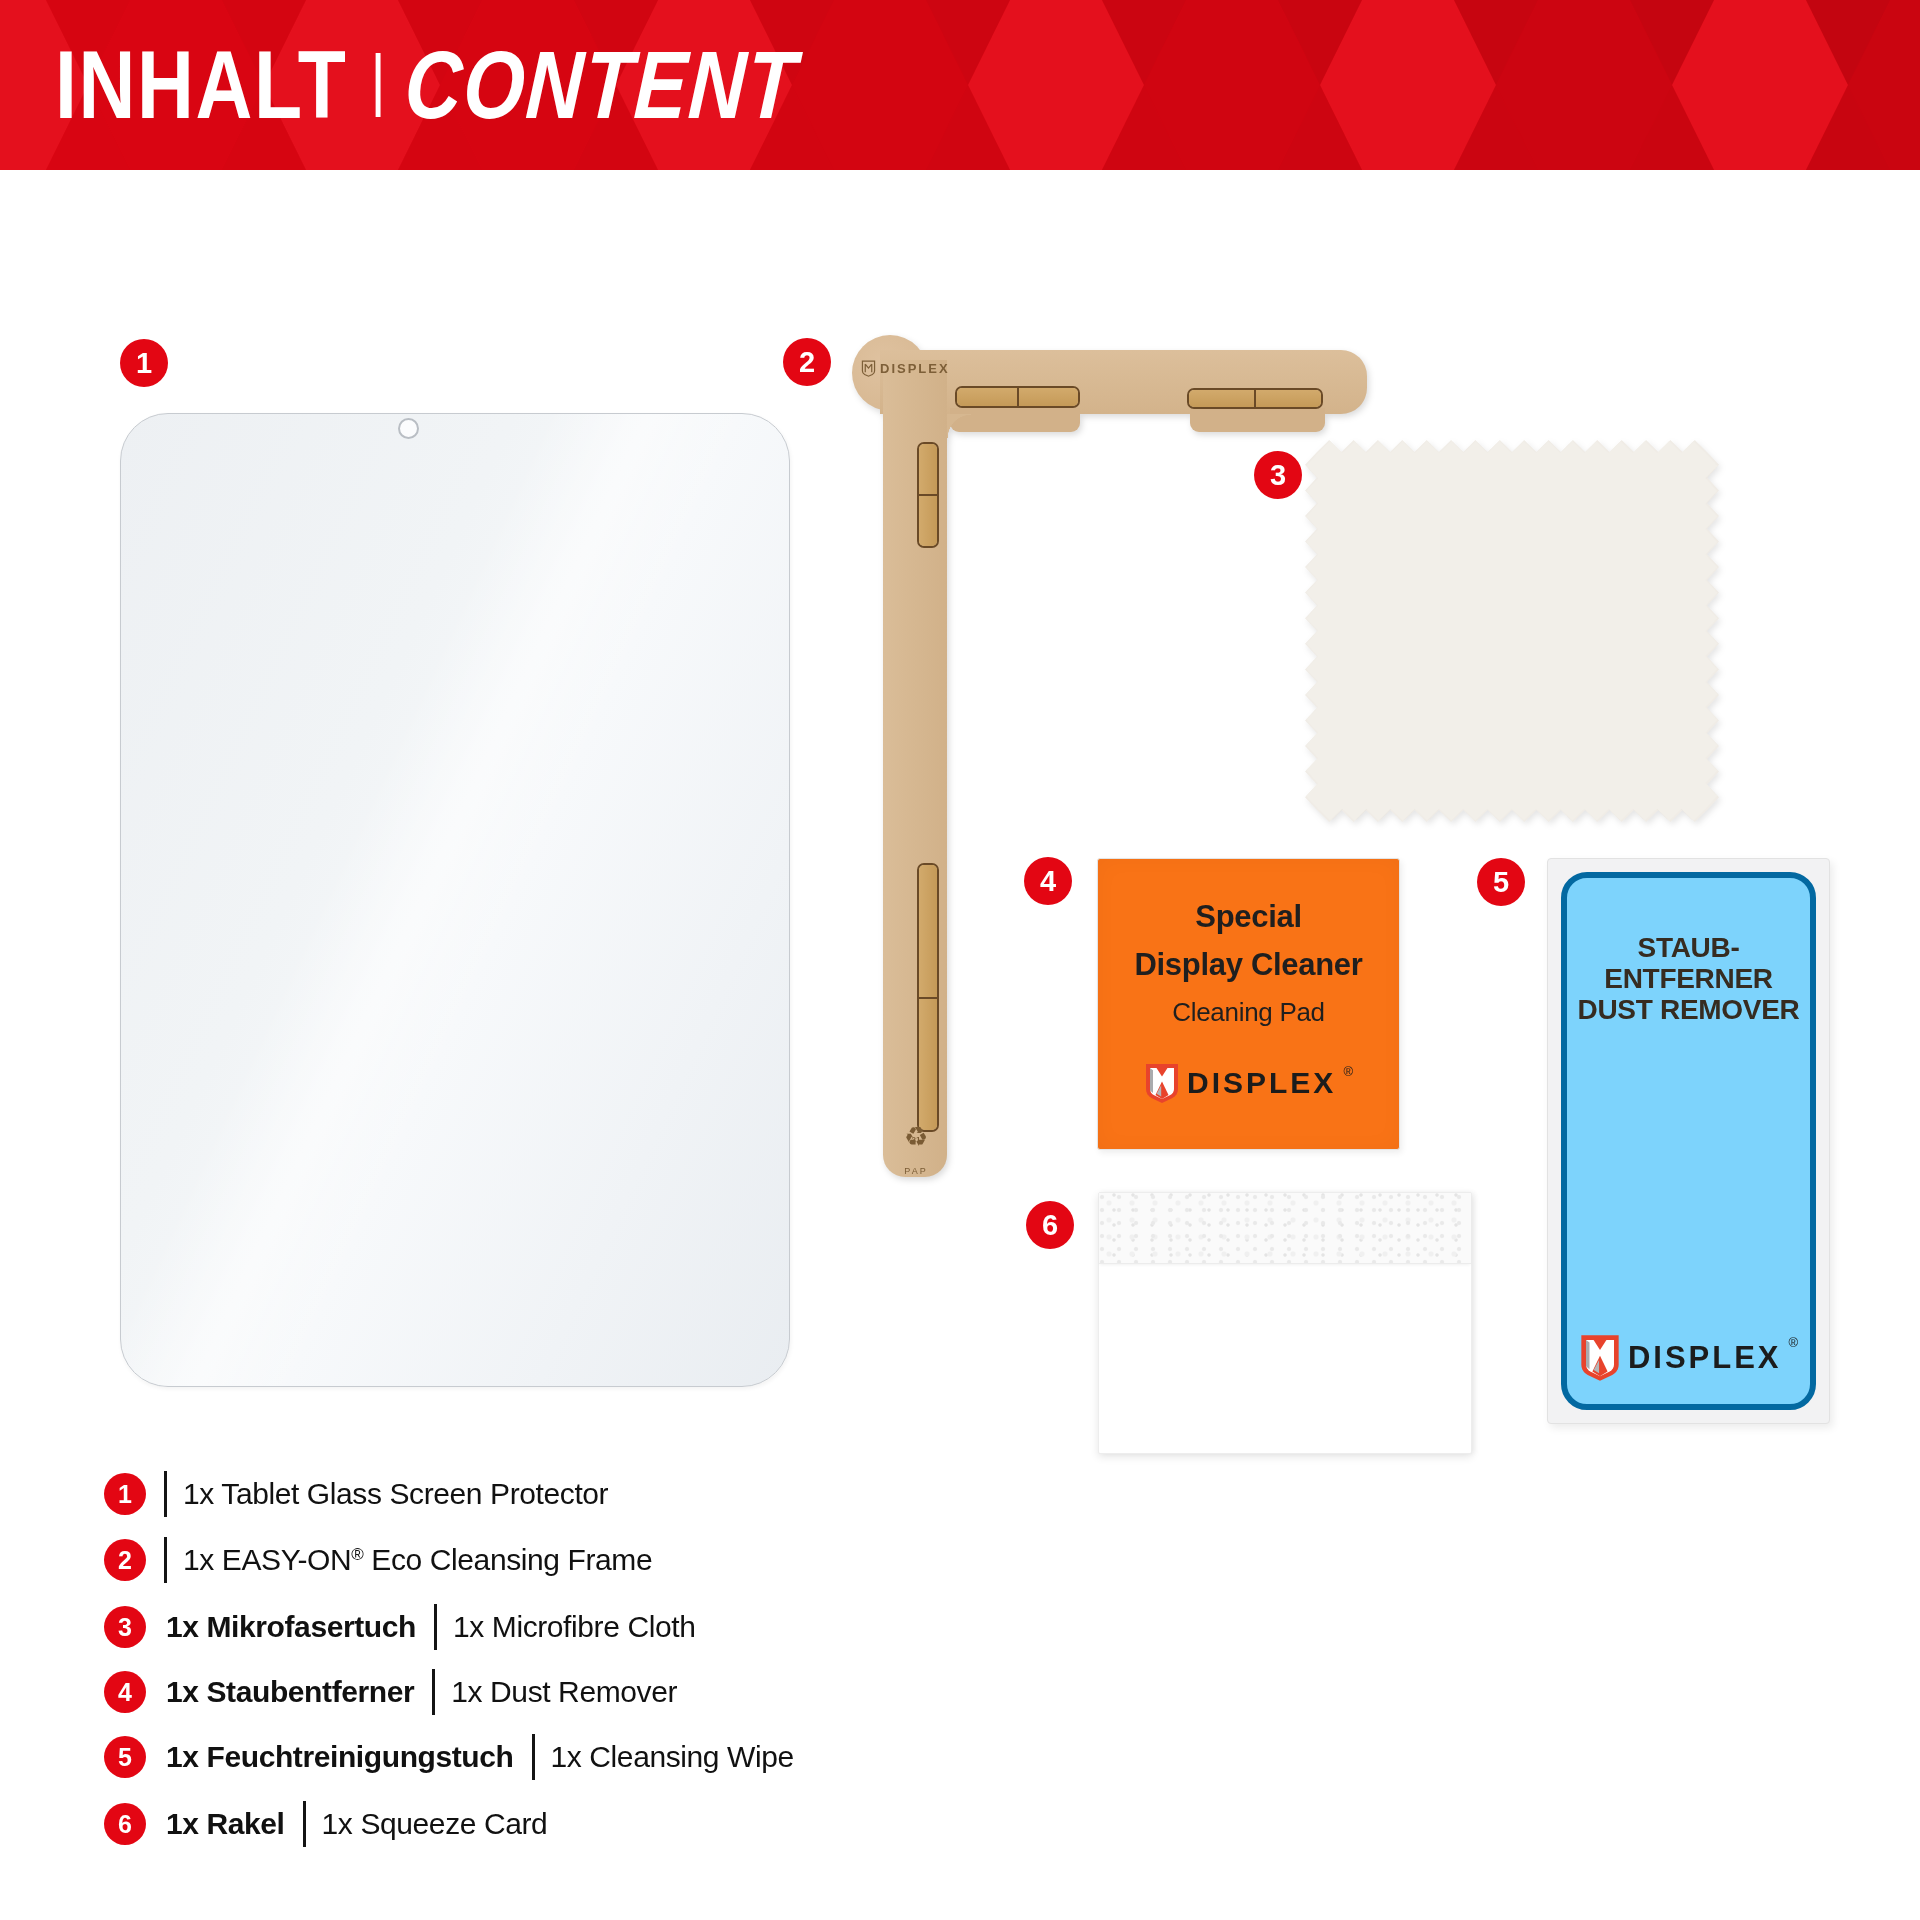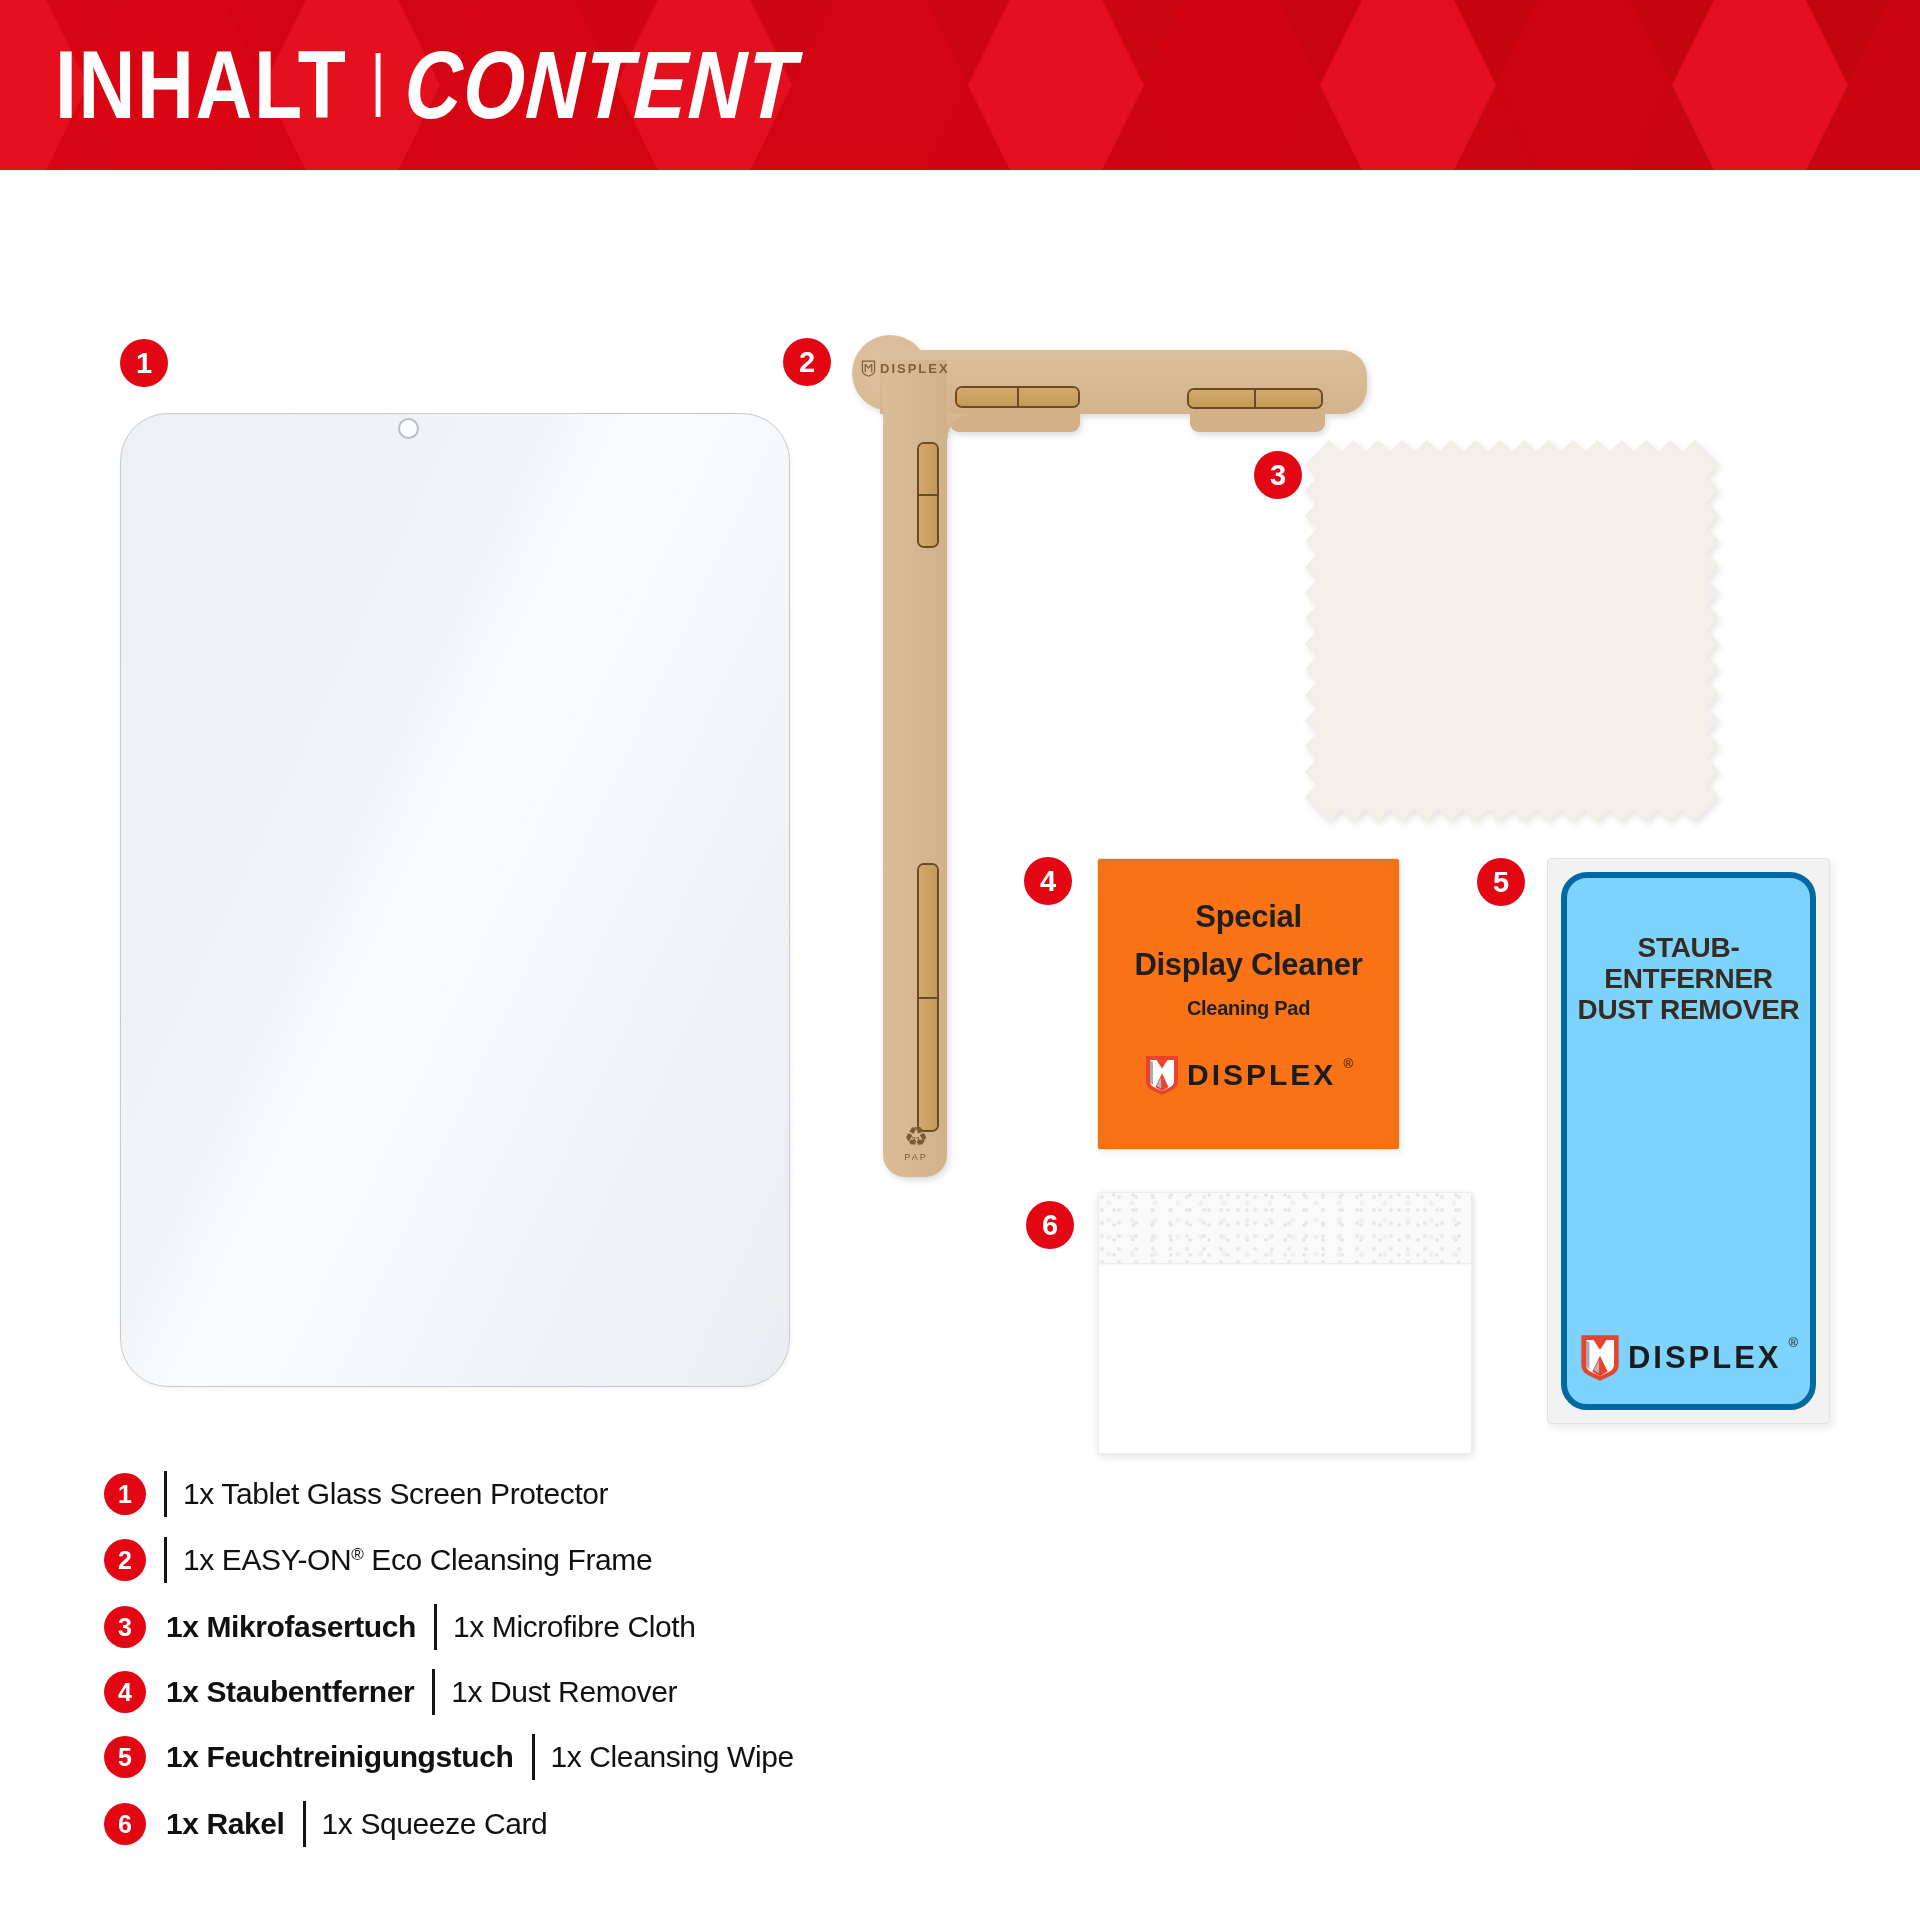--- a/index.html
+++ b/index.html
@@ -51,32 +51,32 @@
   .slot-v>div+div{border-top:2px solid #6a4a27;}
   .sh1{left:955px;top:386px;width:125px;height:22px;}
   .sh2{left:1187px;top:388px;width:136px;height:21px;}
   .sv1{left:917px;top:442px;width:22px;height:106px;}
   .sv2{left:917px;top:863px;width:22px;height:269px;}
   .f-logo{position:absolute;left:861px;top:360px;display:flex;align-items:center;gap:4px;color:#7d5f38;}
   .f-logo span{font-size:13px;font-weight:700;letter-spacing:2px;}
   .f-recycle{position:absolute;left:886px;top:1124px;width:60px;text-align:center;color:#7a5b34;}
   .rec-glyph{font-size:27px;line-height:27px;display:block;}
   .rec-code{position:absolute;left:0;right:0;top:11px;font-size:8px;font-weight:700;}
-  .rec-mat{display:block;font-size:9px;font-weight:400;letter-spacing:2px;margin-top:1px;}
+  .rec-mat{display:block;font-size:9px;font-weight:400;letter-spacing:2px;margin-top:15px;}
 
   
   .cloth{position:absolute;left:1305px;top:440px;filter:drop-shadow(2px 3px 3px rgba(0,0,0,.10));}
 
   
   .sachet{position:absolute;left:1097px;top:858px;width:303px;height:292px;background:#f97316;
           border:1px solid #e4e4e4;border-radius:3px;text-align:center;color:#1f1f1f;
           box-shadow:2px 3px 6px rgba(0,0,0,.07), inset 0 0 22px rgba(0,0,0,.035);box-sizing:border-box;}
   .s-l1{margin-top:40px;font-size:31px;font-weight:700;line-height:36px;letter-spacing:-.3px;}
   .s-l2{font-size:31px;font-weight:700;line-height:36px;letter-spacing:-.3px;margin-top:12px;}
-  .s-l3{margin-top:14px;font-size:20px;font-weight:700;letter-spacing:-.3px;}
+  .s-l3{margin-top:14px;font-size:26px;font-weight:400;letter-spacing:-.3px;}
   .brandrow{display:flex;align-items:center;justify-content:center;gap:7px;}
   .sachet .brandrow{margin-top:34px;}
   .brandtxt{font-size:30px;font-weight:700;letter-spacing:3px;color:#1c1c1c;}
   .brandreg{font-size:13px;font-weight:400;align-self:flex-start;margin-top:2px;color:#1c1c1c;}
 
   
   .dust{position:absolute;left:1547px;top:858px;width:283px;height:566px;background:#f2f2f3;
         border:1px solid #e2e2e2;border-radius:4px;box-shadow:3px 4px 8px rgba(0,0,0,.08);box-sizing:border-box;}
   .dust-inner{position:absolute;left:13px;top:13px;width:255px;height:538px;background:#7dd3fc;
         border:6px solid #0369a1;border-radius:26px;box-sizing:border-box;text-align:center;color:#362c21;}

